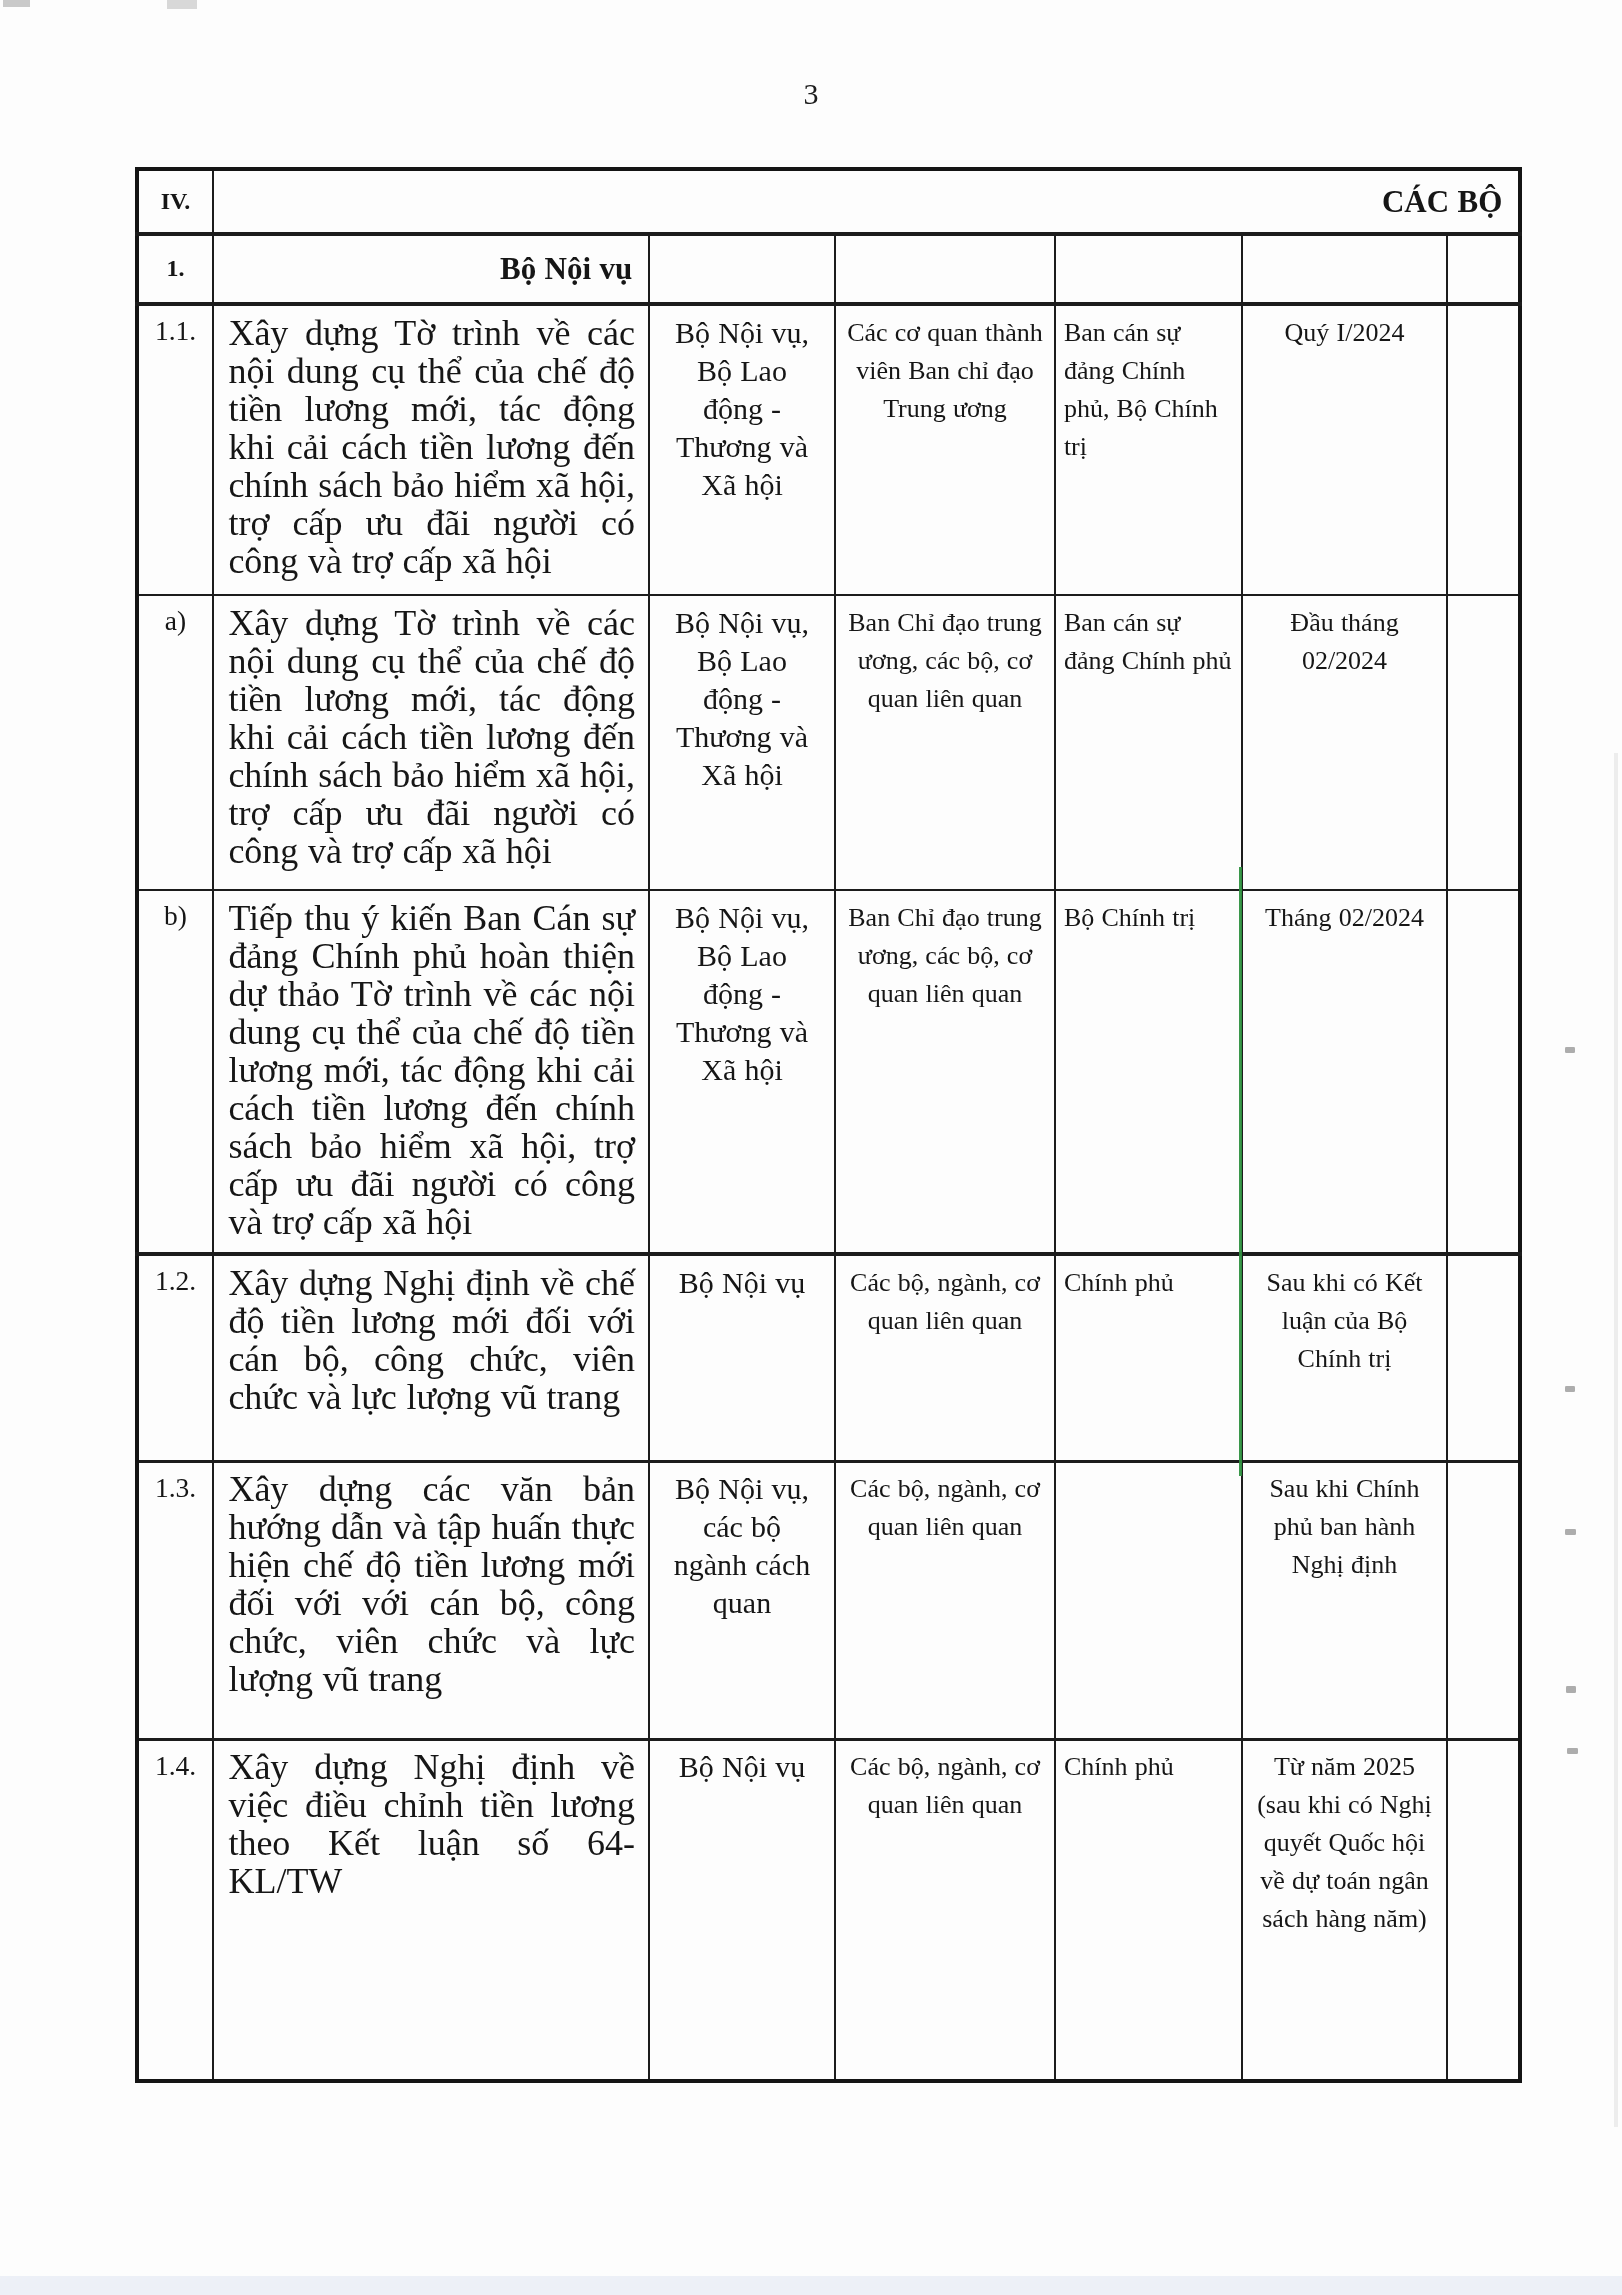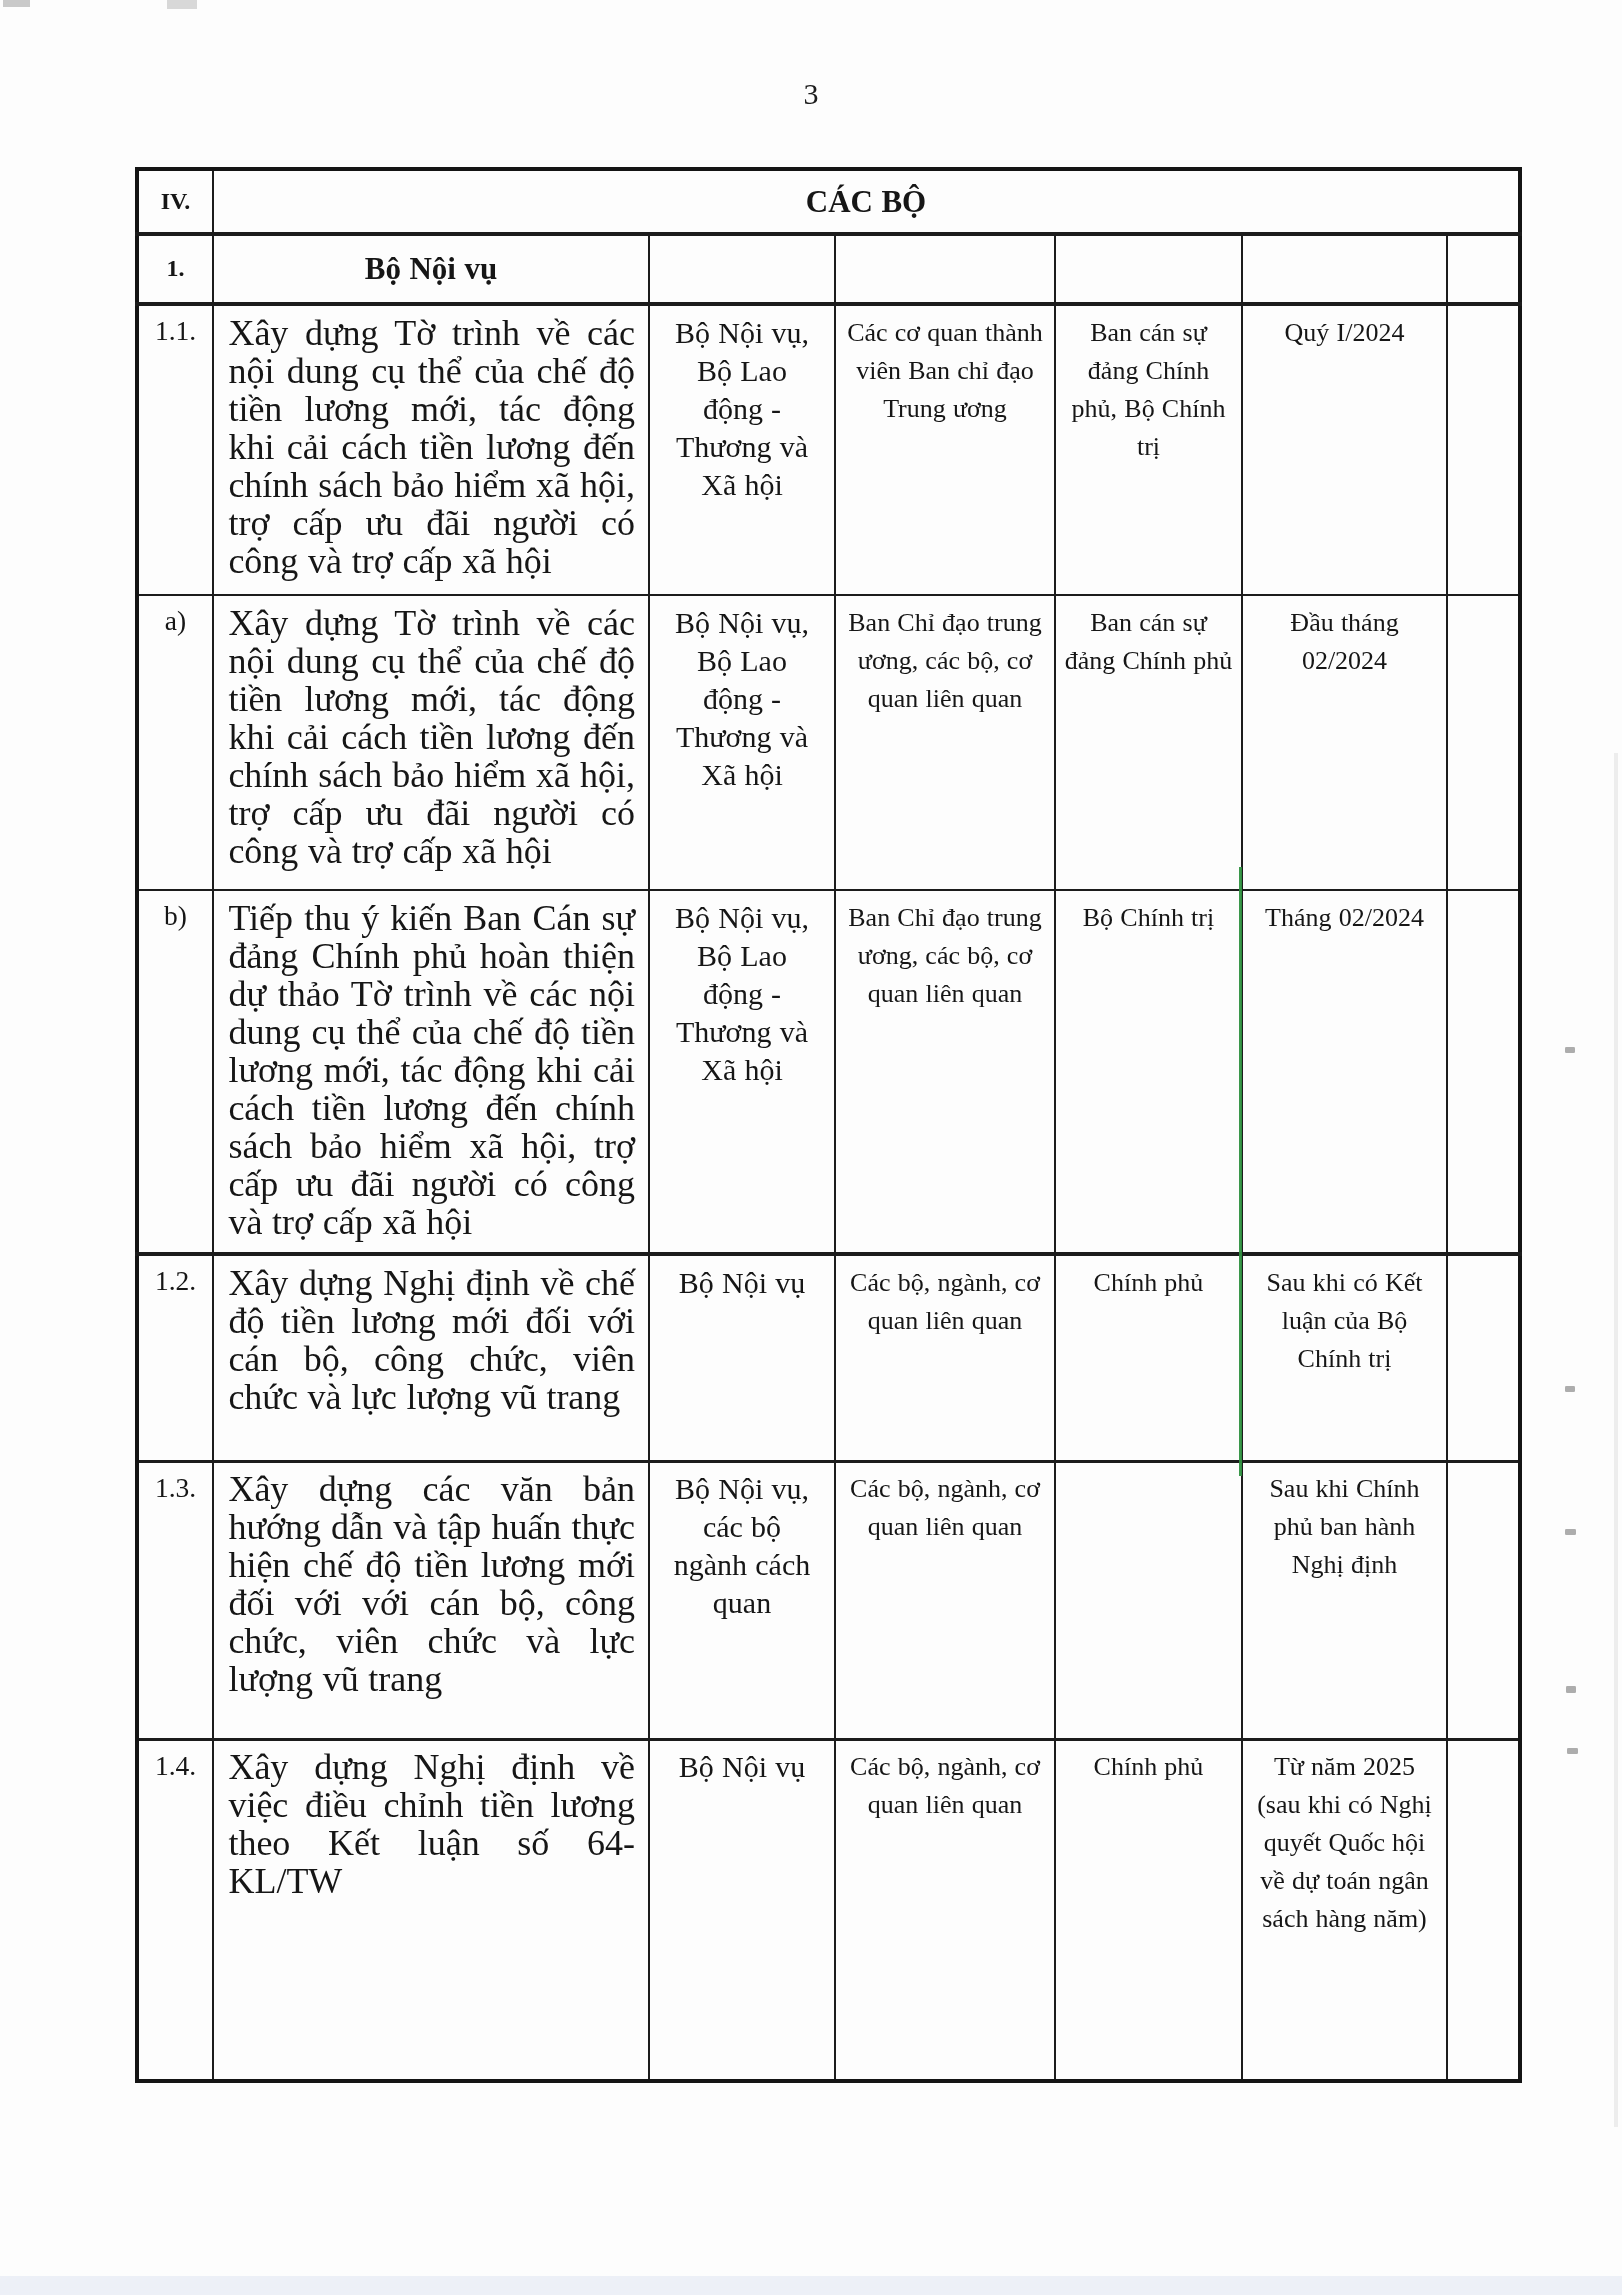--- a/index.html
+++ b/index.html
@@ -23,28 +23,28 @@
   .doc-table td {
     border:2.6px solid #1c1c1c;
     vertical-align:top;
     overflow:hidden;
     word-spacing:0.7px;
   }
   .c-no    { text-align:center; font-size:27.5px; padding-top:9.2px; }
   .c-task  { font-size:36px; line-height:38px; text-align:justify; padding:7.9px 13px 6.5px 14.4px; }
   .c-agency{ font-size:30px; line-height:38px; text-align:center; padding:7.9px 18.3px; }
   .c-coord { font-size:26px; line-height:38px; text-align:center; padding:7.9px 7.9px; }
-  .c-auth  { font-size:26px; line-height:38px; text-align:center; padding:7.9px 7.9px; }
+  .c-auth  { font-size:26px; line-height:38px; padding:7.9px 7.9px; }
   .c-time  { font-size:26px; line-height:38px; text-align:center; padding:7.9px 7.9px; }
   .c-extra { }
   tr.row-section td, tr.row-subsection td {
     font-weight:bold; vertical-align:middle;
   }
   tr.row-section .c-task, tr.row-subsection .c-task {
-    text-align:center; font-size:31px; padding:3.9px 15.7px; line-height:1.2;
+    text-align:right; font-size:31px; padding:3.9px 15.7px; line-height:1.2;
   }
   tr.row-section .c-no, tr.row-subsection .c-no { padding-top:0; font-size:24px; }
   tr.bb6 td { border-bottom-width:4.6px; }
   tr.bb5 td { border-bottom-width:3.3px; }
   
   .blob { position:absolute; background:#cfcfcf; }
   .blob1 { left:2.6px; top:0; width:27.5px; height:7.2px; background:#c9c9c9; }
   .blob2 { left:167px; top:0; width:30px; height:8.5px; background:#d8d8d8; }
   .green-line {
     position:absolute; left:1239px; top:867px; width:3.3px; height:609px;

